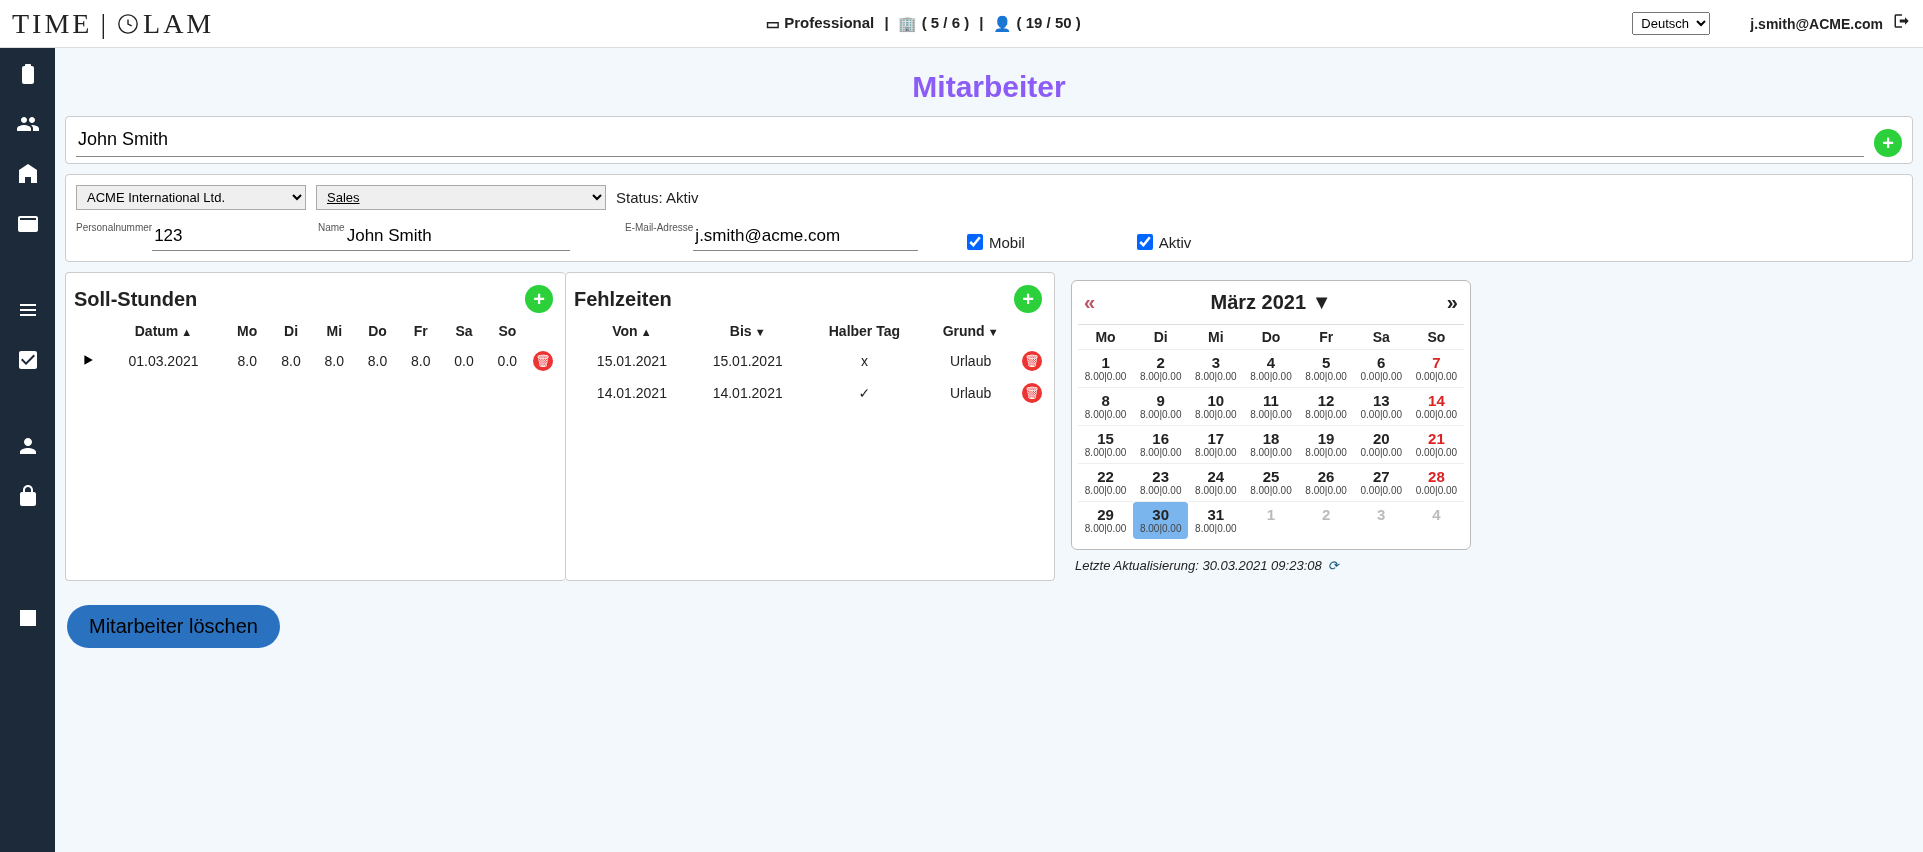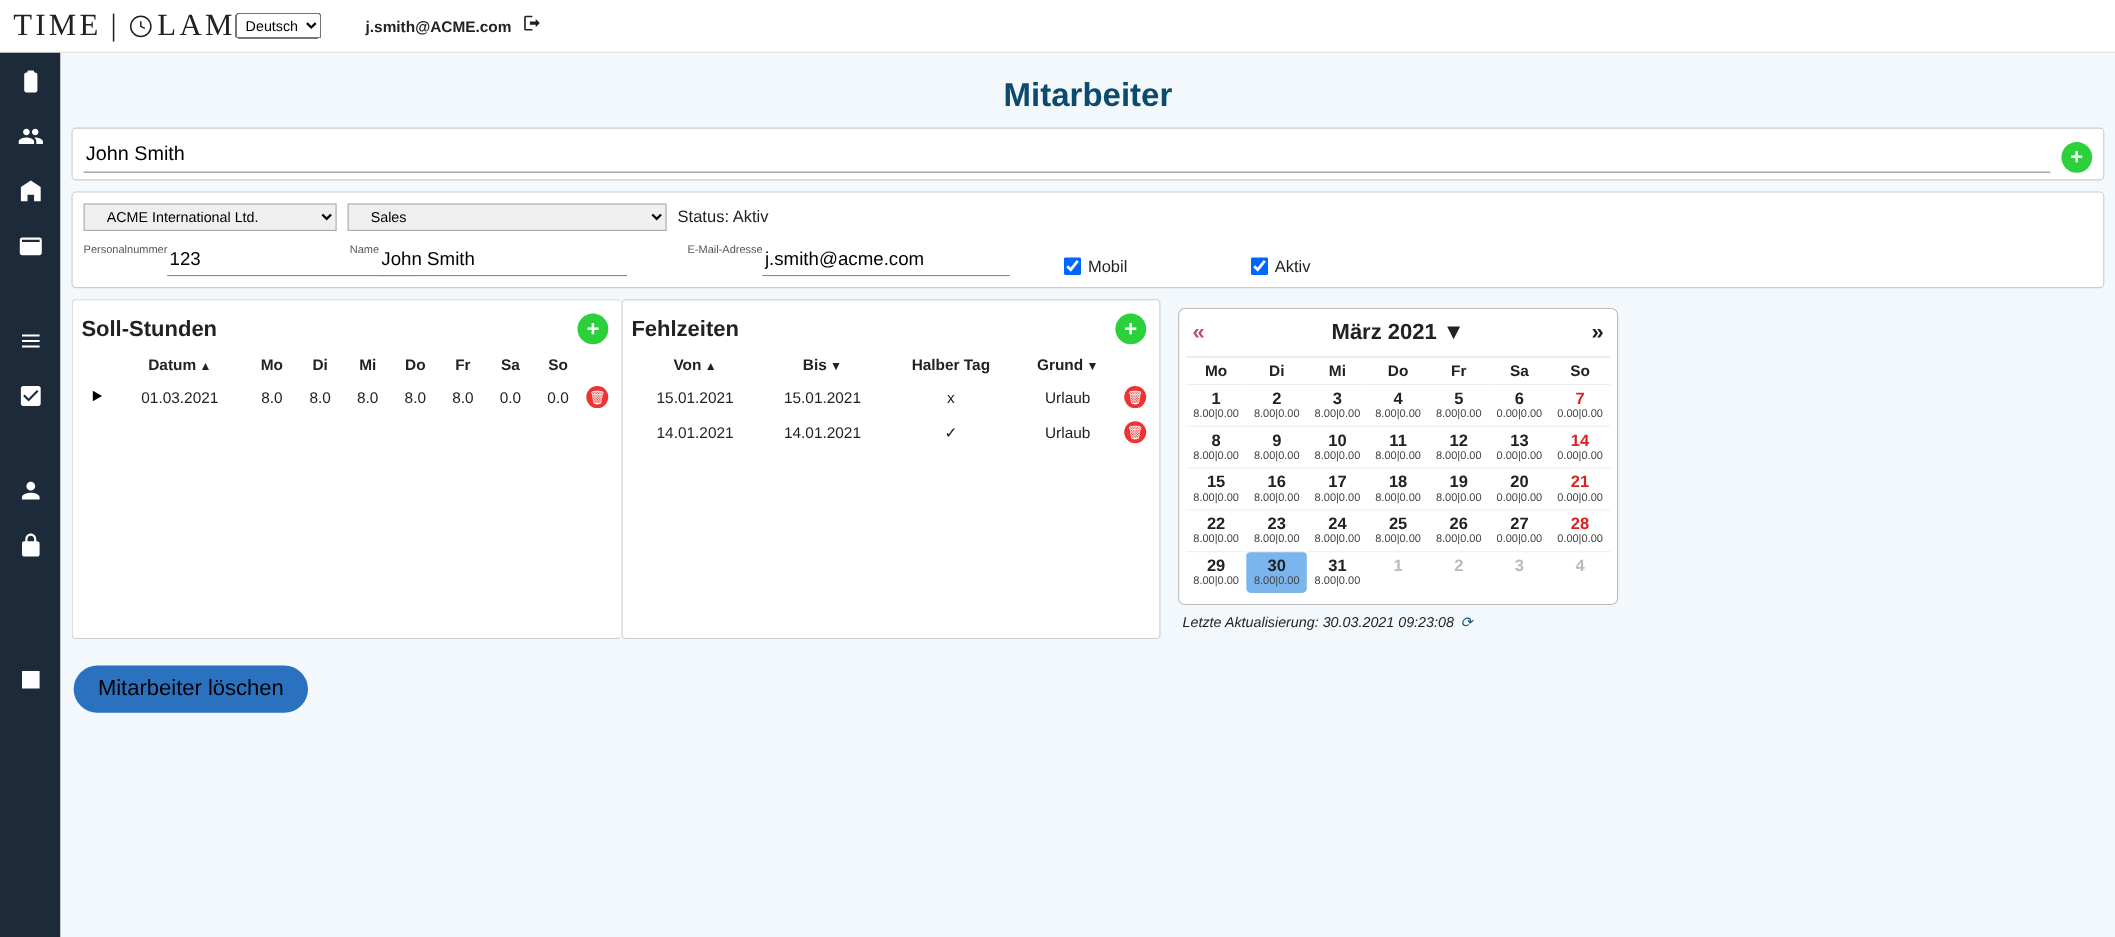--- a/index.html
+++ b/index.html
@@ -14,30 +14,30 @@
 .logout-icon {font-size:18px; cursor:pointer;}
 
 .layout { display:flex; height: calc(100vh - 48px); }
 .sidebar { width:55px; background:#1c2a3a; display:flex; flex-direction:column; align-items:center; padding-top:10px; gap:18px; }
 .sidebar .nav-item { width:36px; height:32px; color:#fff; display:flex; align-items:center; justify-content:center; cursor:pointer; border-radius:4px;}
 .sidebar .nav-item.active { color:#fff; }
 .sidebar .spacer-large { height:18px; }
 .sidebar svg { width:24px; height:24px; fill:#fff; }
 
 .main { flex:1; background:#f3f8fc; padding:0; overflow:auto;}
-.page-title { text-align:center; font-size:30px; font-weight:700; padding:22px 0 12px; color:#0c4a6e; }
+.page-title { text-align:center; font-size:30px; font-weight:700; padding:22px 0 12px; color:#8b5cf6; }
 .card { background:#fff; border:1px solid #ccc; border-radius:4px; margin:0 10px 10px 10px; padding:6px 10px; }
 .search-row { display:flex; align-items:flex-end; gap:10px; }
 .search-input { flex:1; border:none; border-bottom:1px solid #888; font-size:18px; padding:6px 2px; outline:none; background:transparent;}
 .add-btn { width:28px; height:28px; background:#2bd03a; border-radius:50%; color:#fff; display:flex; align-items:center; justify-content:center; font-size:20px; font-weight:bold; cursor:pointer; border:none;}
 
 .detail-row1 { display:flex; align-items:center; gap:10px; padding:4px 0 8px; }
-.detail-row1 select, .detail-row1 input[type=text] { font-size:13px; padding:3px 16px; border:1px solid #aaa; border-radius:0;}
+.detail-row1 select, .detail-row1 input[type=text] { font-size:13px; padding:3px 6px; border:1px solid #aaa; border-radius:0;}
 .detail-row1 .company-select{ width:230px;}
-.detail-row1 .dept-select{ width:290px;}
+.detail-row1 .dept-select{ width:290px;text-decoration:underline;}
 .status-text{font-size:15px; color:#222;}
 
 .detail-row2 { display:flex; align-items:flex-end; gap:12px; padding:4px 0;}
 .field-group { display:flex; flex-direction:row; }
 .field-group .label{ font-size:10px; color:#555;}
 .field-group input{ border:none; border-bottom:1px solid #888; font-size:17px; padding:4px 2px; outline:none; background:transparent;}
 .fg-num{width:230px;} .fg-name{width:295px;} .fg-email{width:300px;}
 .check-group{display:flex; align-items:flex-start; gap:6px; margin-left:30px; font-size:15px;}
 .check-group input{width:16px;height:16px; accent-color:#0066ff;}
 
@@ -82,20 +82,30 @@
 
 <div class="top-header">
   <div class="logo">
     <span>TIME</span>
       <span class="pipe">|</span>
     <svg width="22" height="22" viewBox="0 0 24 24">
         <circle cx="12" cy="12" r="10" fill="none" stroke="#222" stroke-width="1.5"></circle>
         <path d="M12 7v5l4 2" stroke="#222" stroke-width="1.5" fill="none"></path>
       </svg>
     <span>LAM</span>
+  </div>
+  <div class="header-center">
+    <span class="ico">▭</span>
+    <span>Professional</span>
+    <span class="sep">|</span>
+    <span class="ico">🏢</span>
+    <span>( 5 / 6 )</span>
+    <span class="sep">|</span>
+    <span class="ico">👤</span>
+    <span>( 19 / 50 )</span>
   </div>
   <select class="lang-select">
     <option>Deutsch</option>
   </select>
   <span class="user-email">j.smith@ACME.com</span>
   <span class="logout-icon">
     <svg width="18" height="18" viewBox="0 0 24 24" fill="#222">
         <path d="M16 17l5-5-5-5v3H9v4h7v3zM4 5h8V3H4c-1.1 0-2 .9-2 2v14c0 1.1.9 2 2 2h8v-2H4V5z"></path>
       </svg>
   </span>

